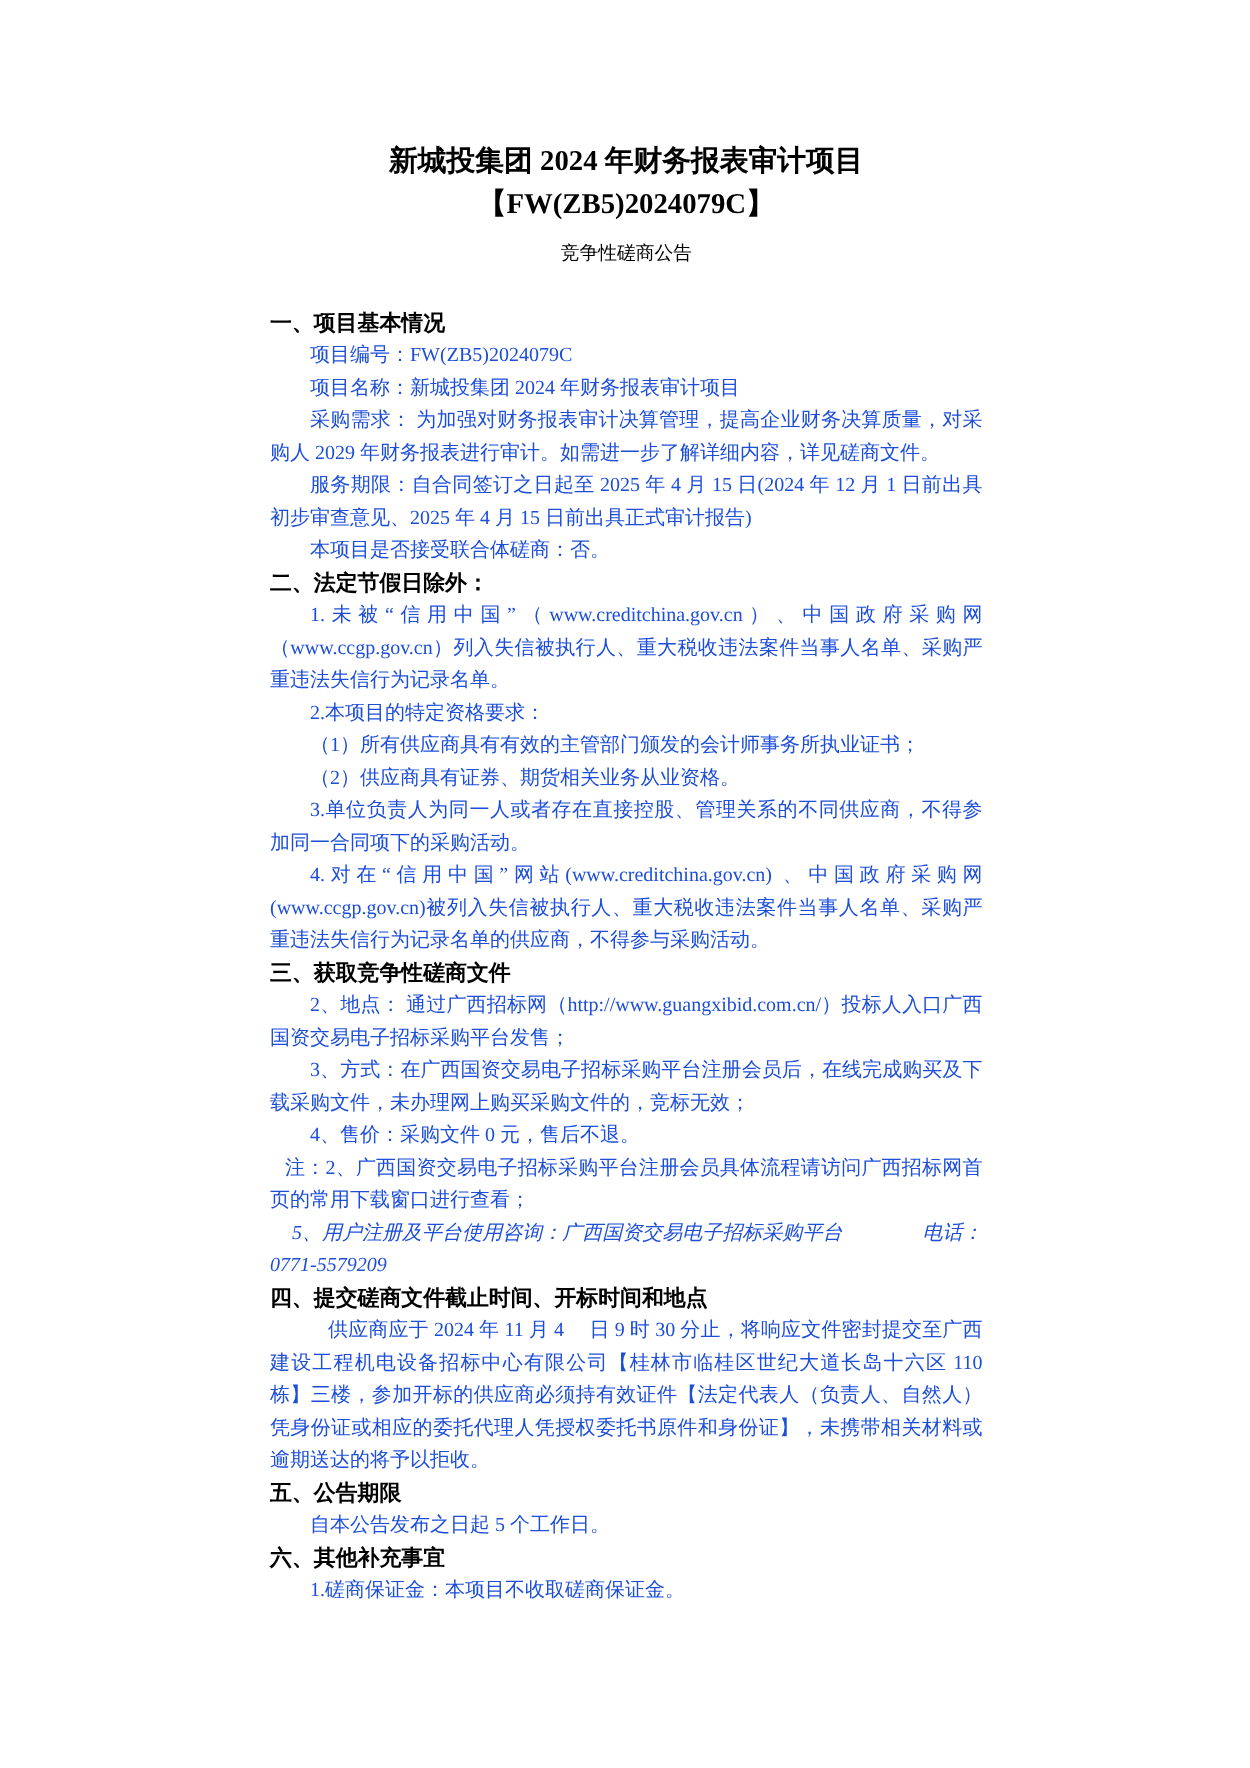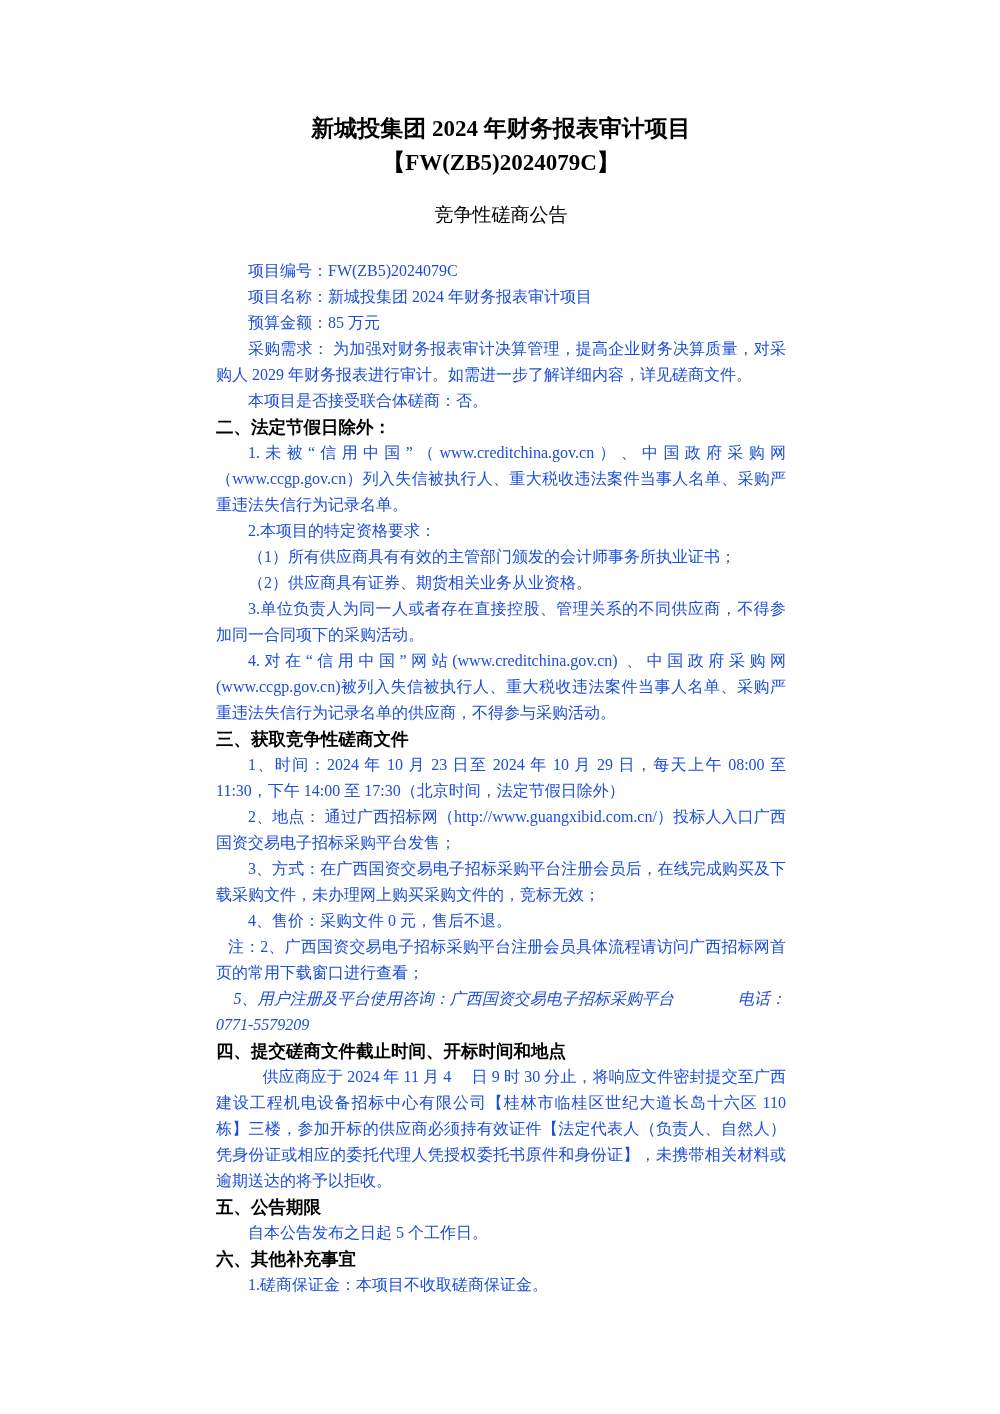--- a/index.html
+++ b/index.html
@@ -16,25 +16,25 @@
     overflow: hidden;
   }
   .title {
     font-size: 23px;
     line-height: 34px;
     font-weight: 700;
     text-align: center;
     font-family: "Liberation Serif", "DejaVu Serif", serif;
   }
   .subtitle {
-    font-size: 19px;
+    font-size: 15px;
     line-height: 30px;
     font-weight: 400;
     text-align: center;
-    margin-top: 20px;
+    margin-top: 8px;
     margin-bottom: 28px;
   }
   .sec-h {
     font-size: 17.5px;
     line-height: 26px;
     font-weight: 700;
     color: #000;
     font-family: "DejaVu Sans", "Liberation Sans", sans-serif;
   }
   p {
@@ -52,40 +52,40 @@
 </style>
 </head>
 <body>
 
 <div class="page">
 
   <h1 class="title">新城投集团 2024 年财务报表审计项目【FW(ZB5)2024079C】</h1>
   <h2 class="subtitle">竞争性磋商公告</h2>
 
   <section>
+    <h3 class="sec-h">一、项目基本情况</h3>
     <p class="p2">项目编号：FW(ZB5)2024079C</p>
     <p class="p2">项目名称：新城投集团 2024 年财务报表审计项目</p>
-    <p class="p2">预算金额：85 万元</p>
     <p class="p2">采购需求： 为加强对财务报表审计决算管理，提高企业财务决算质量，对采购人 2029 年财务报表进行审计。如需进一步了解详细内容，详见磋商文件。</p>
+    <p class="p2">服务期限：自合同签订之日起至 2025 年 4 月 15 日(2024 年 12 月 1 日前出具初步审查意见、2025 年 4 月 15 日前出具正式审计报告)</p>
     <p class="p2">本项目是否接受联合体磋商：否。</p>
   </section>
 
   <section>
     <h3 class="sec-h">二、法定节假日除外：</h3>
     <p class="p2">1.未被“信用中国”（www.creditchina.gov.cn）、中国政府采购网（www.ccgp.gov.cn）列入失信被执行人、重大税收违法案件当事人名单、采购严重违法失信行为记录名单。</p>
     <p class="p2">2.本项目的特定资格要求：</p>
     <p class="p2">（1）所有供应商具有有效的主管部门颁发的会计师事务所执业证书；</p>
     <p class="p2">（2）供应商具有证券、期货相关业务从业资格。</p>
     <p class="p2">3.单位负责人为同一人或者存在直接控股、管理关系的不同供应商，不得参加同一合同项下的采购活动。</p>
     <p class="p2">4.对在“信用中国”网站(www.creditchina.gov.cn) 、中国政府采购网(www.ccgp.gov.cn)被列入失信被执行人、重大税收违法案件当事人名单、采购严重违法失信行为记录名单的供应商，不得参与采购活动。</p>
   </section>
 
   <section>
     <h3 class="sec-h">三、获取竞争性磋商文件</h3>
-    <p class="p2">1、时间：2024 年 10 月 23 日至 2024 年 10 月 29 日，每天上午 08:00 至 11:30，下午 14:00 至 17:30（北京时间，法定节假日除外）</p>
     <p class="p2">2、地点： 通过广西招标网（http://www.guangxibid.com.cn/）投标人入口广西国资交易电子招标采购平台发售；</p>
     <p class="p2">3、方式：在广西国资交易电子招标采购平台注册会员后，在线完成购买及下载采购文件，未办理网上购买采购文件的，竞标无效；</p>
     <p class="p2">4、售价：采购文件 0 元，售后不退。</p>
     <p class="p08">注：2、广西国资交易电子招标采购平台注册会员具体流程请访问广西招标网首页的常用下载窗口进行查看；</p>
     <p class="p11">5、用户注册及平台使用咨询：广西国资交易电子招标采购平台　　　　电话：0771-5579209</p>
   </section>
 
   <section class="sec4">
     <h3 class="sec-h">四、提交磋商文件截止时间、开标时间和地点</h3>
     <p class="p3">供应商应于 2024 年 11 月 4 　日 9 时 30 分止，将响应文件密封提交至广西建设工程机电设备招标中心有限公司【桂林市临桂区世纪大道长岛十六区 110 栋】三楼，参加开标的供应商必须持有效证件【法定代表人（负责人、自然人）凭身份证或相应的委托代理人凭授权委托书原件和身份证】，未携带相关材料或逾期送达的将予以拒收。</p>

